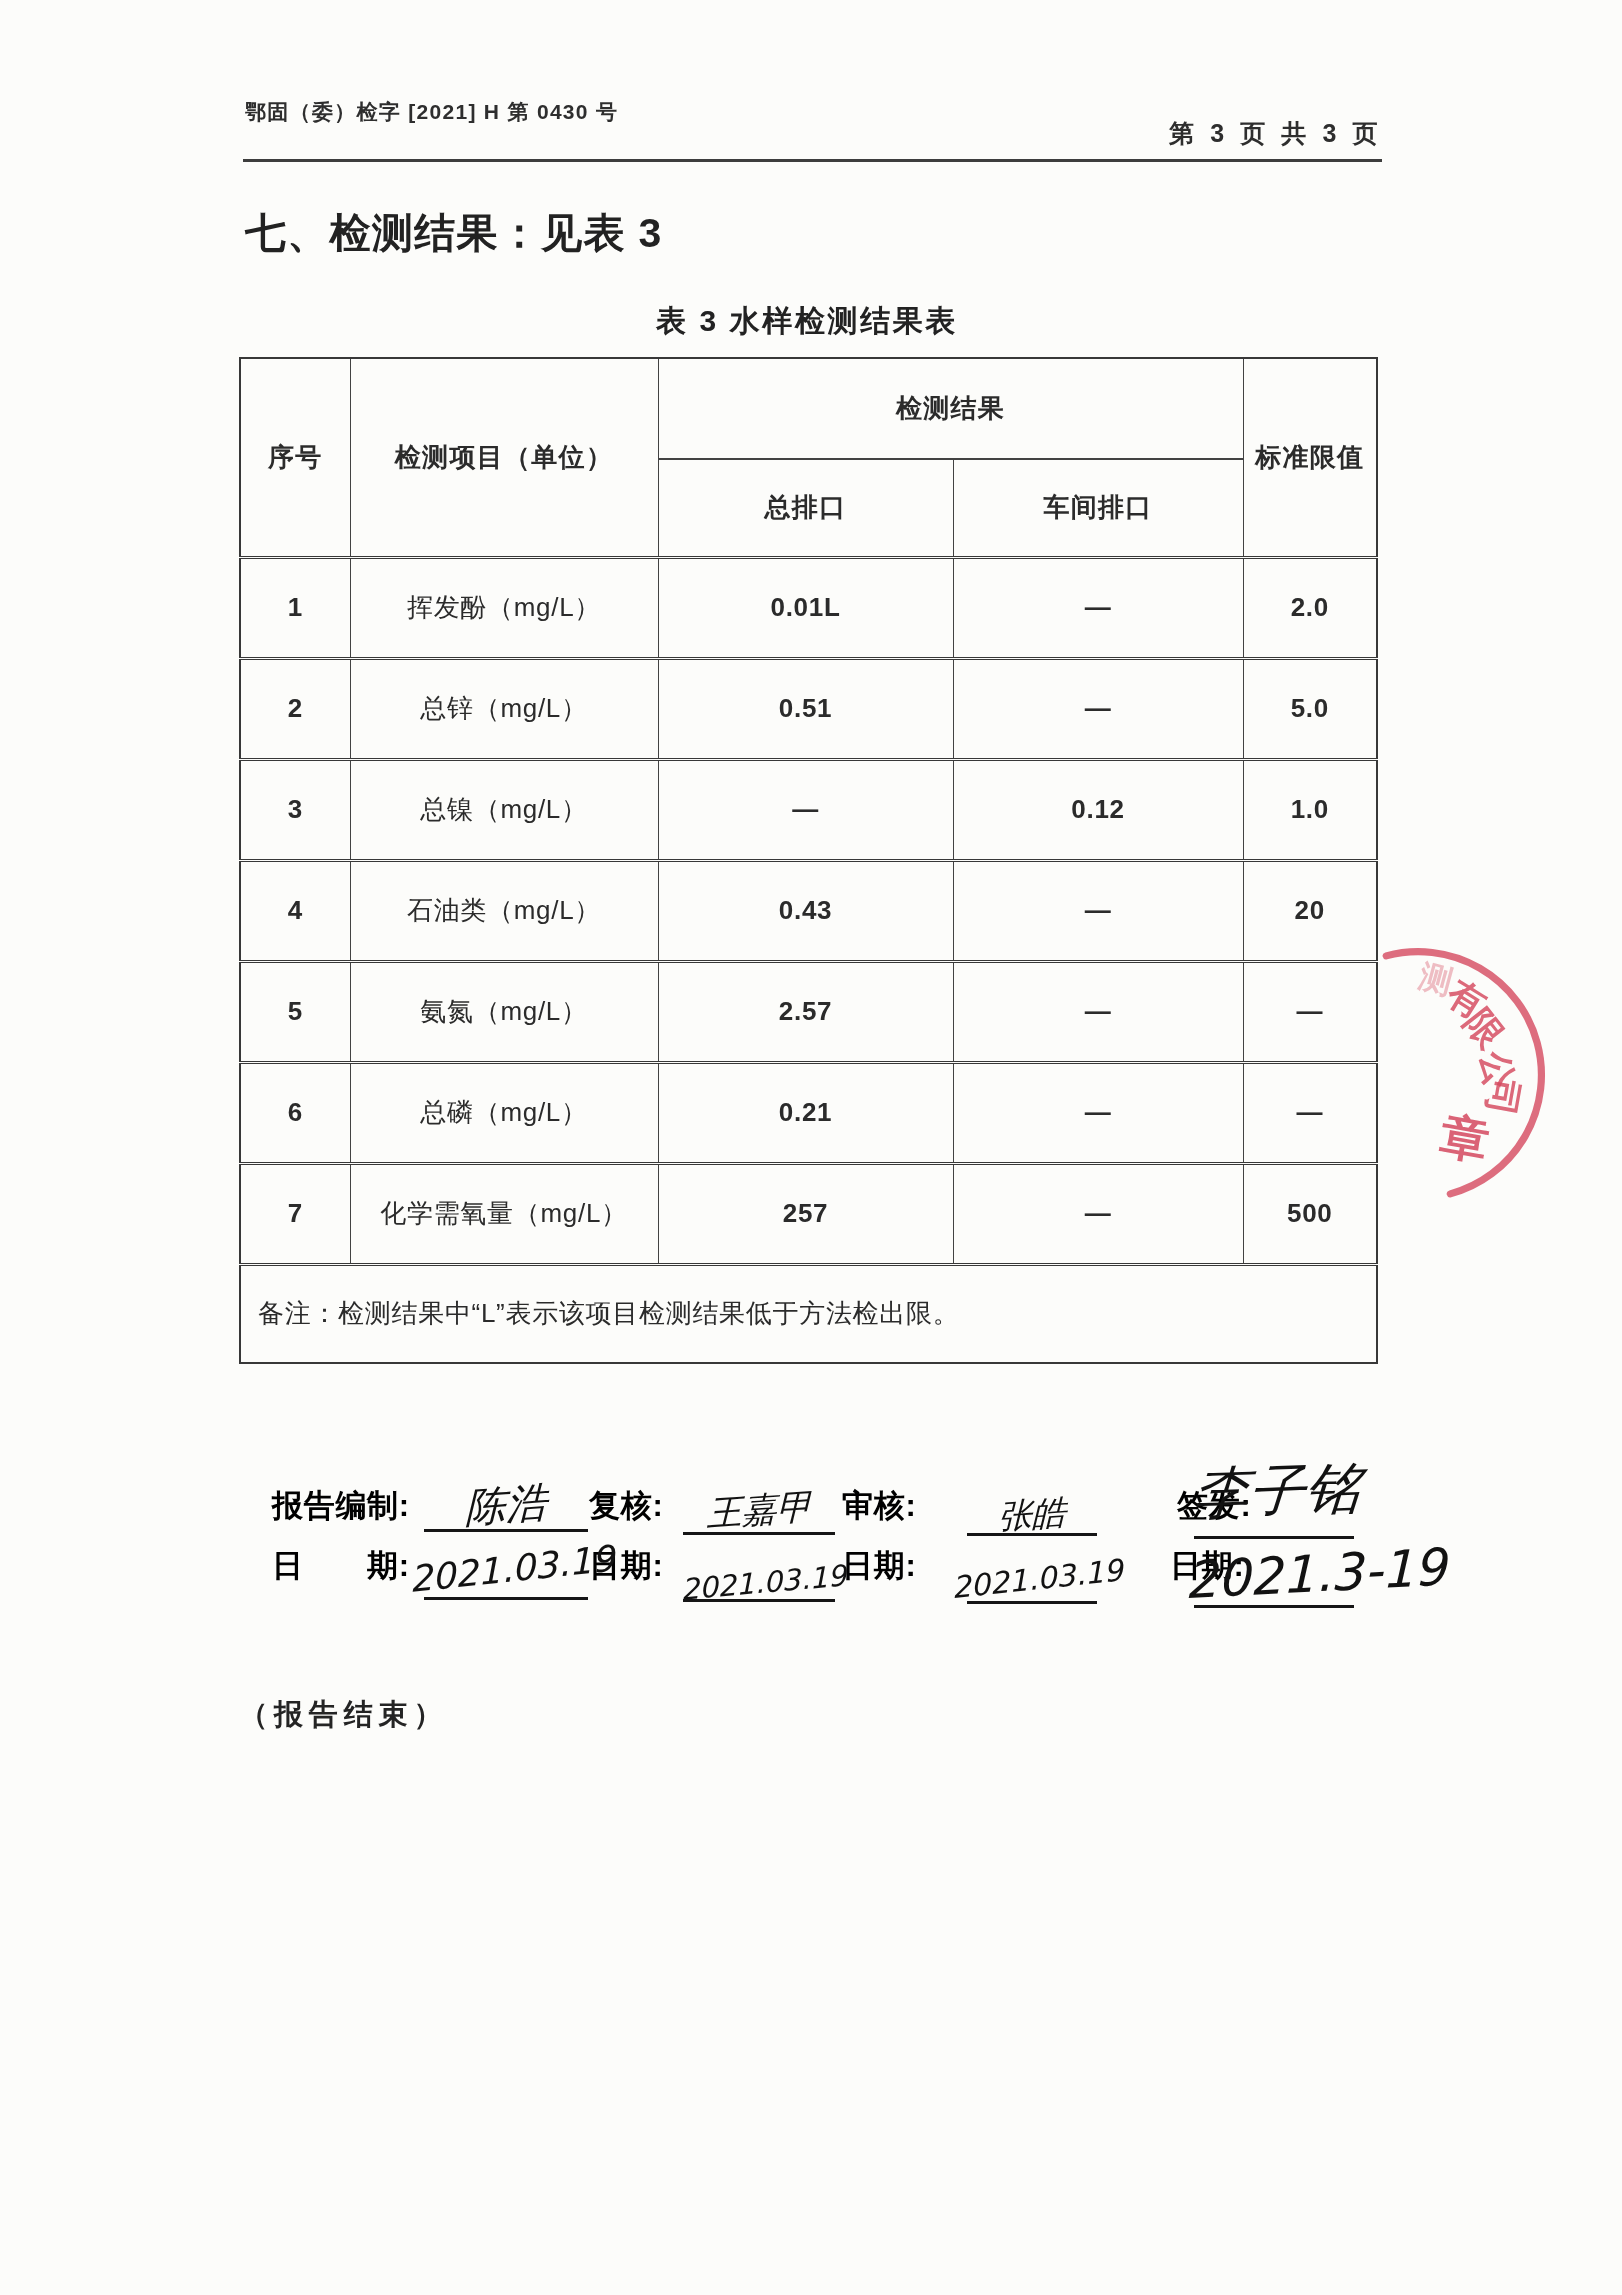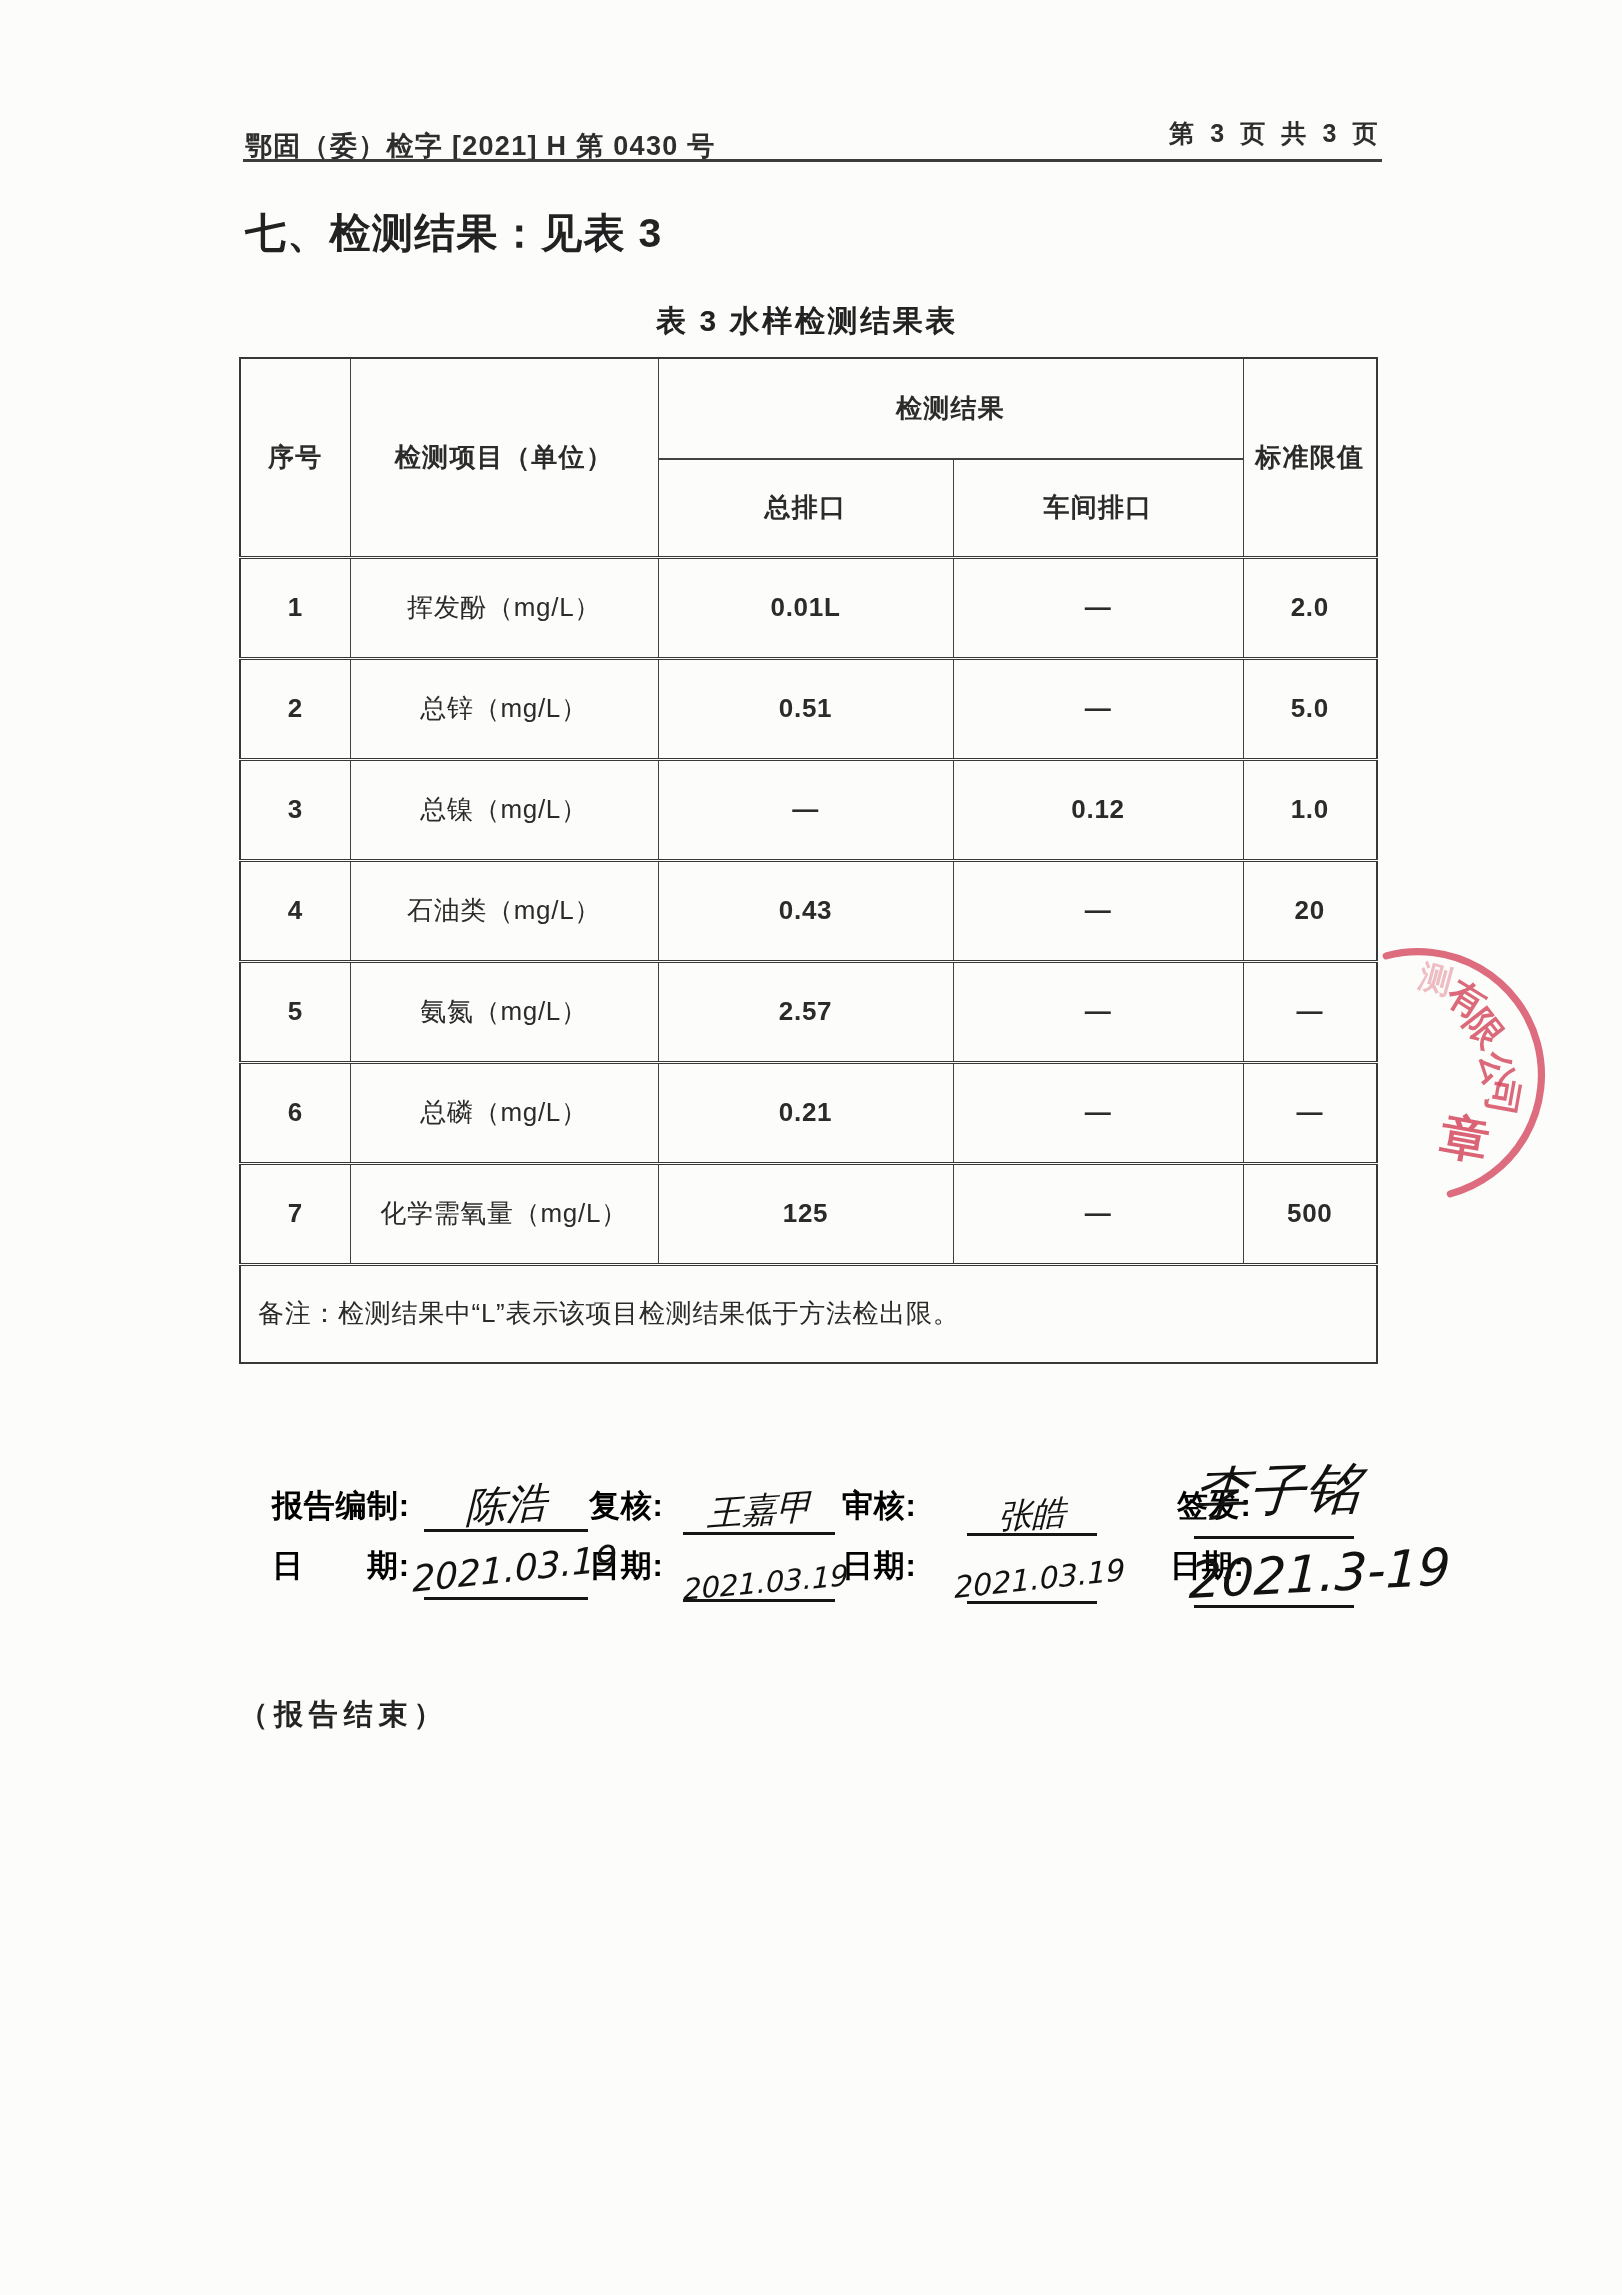--- a/index.html
+++ b/index.html
@@ -1,21 +1,21 @@
 <!DOCTYPE html>
 <html style="font-size:10.5px"><head>
 <meta charset="utf-8">
 <style>
   html,body{margin:0;padding:0;background:#8a8a8a;}
   .page{
     position:relative;width:1623px;height:2295px;background:#fcfcfa;
     overflow:hidden;font-family:"Liberation Sans","DejaVu Sans",sans-serif;color:#262626;
   }
   
-  .doc-header-left{position:absolute;left:245px;top:128px;font-size:27px;font-weight:600;letter-spacing:1.3px;color:#2e2e2e;}
+  .doc-header-left{position:absolute;left:245px;top:98px;font-size:21px;font-weight:600;letter-spacing:1.3px;color:#2e2e2e;}
   .doc-header-right{position:absolute;left:1169px;top:117px;font-size:25px;font-weight:600;letter-spacing:4.6px;color:#2e2e2e;}
   .header-rule{position:absolute;left:243px;top:159px;width:1139px;height:2.6px;background:#3d3d3d;}
   
   .section-title{position:absolute;left:245px;top:206px;font-size:41px;font-weight:700;letter-spacing:1.3px;color:#222;}
   .table-title{position:absolute;left:239px;top:301px;width:1136px;text-align:center;font-size:30px;font-weight:700;letter-spacing:2.6px;color:#222;}
   
   table.results{
     position:absolute;left:239px;top:357px;width:1136px;
     border-collapse:collapse;table-layout:fixed;border:2.6px solid #383838;
   }
@@ -124,21 +124,21 @@
       <tr class="data">
         <td class="num">6</td>
         <td class="item">总磷（mg/L）</td>
         <td class="num">0.21</td>
         <td class="num">—</td>
         <td class="num">—</td>
       </tr>
       <tr class="data">
         <td class="num">7</td>
         <td class="item">化学需氧量（mg/L）</td>
-        <td class="num">125</td>
+        <td class="num">257</td>
         <td class="num">—</td>
         <td class="num">500</td>
       </tr>
       <tr class="remark">
         <td colspan="5">备注：检测结果中“L”表示该项目检测结果低于方法检出限。</td>
       </tr>
     </tbody>
   </table>
 
   <div>

